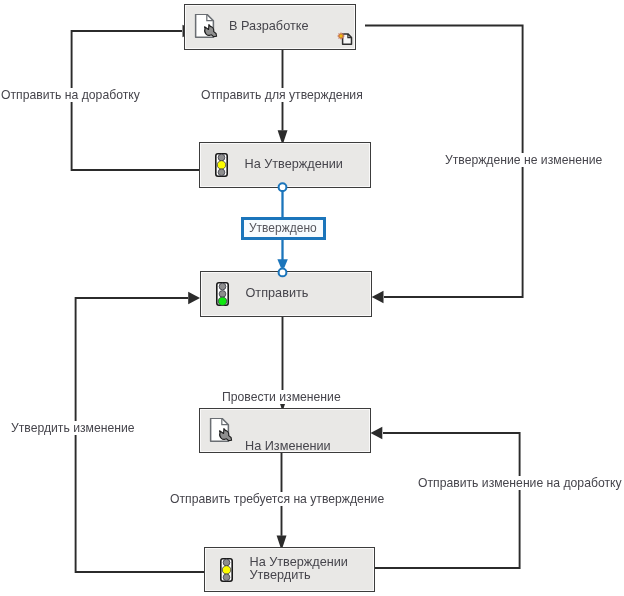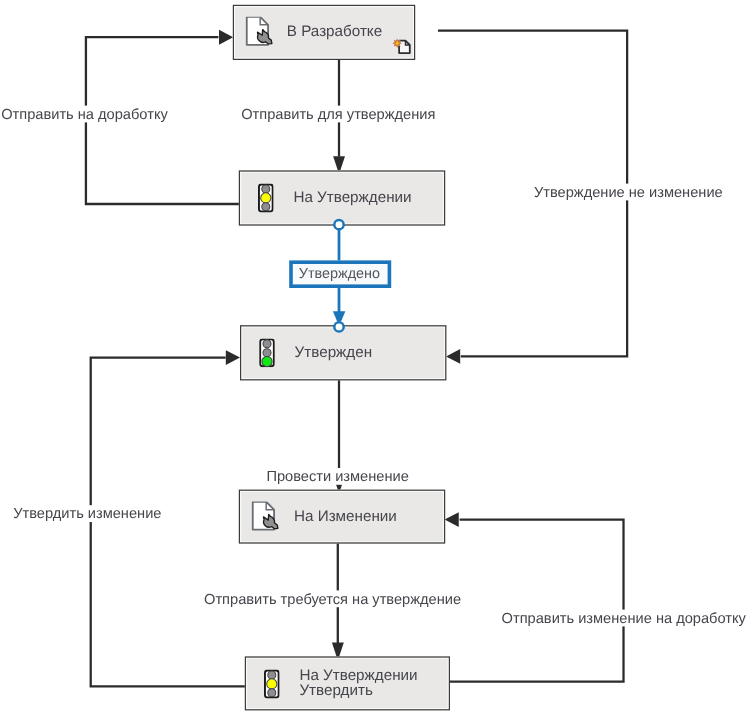--- a/index.html
+++ b/index.html
@@ -64,21 +64,21 @@
   <g>
     <path d="M374,568 L519.6,568 L519.6,433 L383,433" fill="none" stroke="#2b2b2b" stroke-width="1.9"></path>
     <path d="M382.3,426.8 L370.5,433 L382.3,439.2 Z" fill="#2b2b2b"></path>
   </g>
 
   <g>
     <line x1="282.5" y1="187" x2="282.5" y2="272" stroke="#1b75bb" stroke-width="2.3"></line>
   </g>
 </svg>
 
-<div class="node" id="node-in-development" style="left:194px;top:4px;width:152px;height:46px;">
+<div class="node" id="node-in-development" style="left:184px;top:4px;width:172px;height:46px;">
   <svg class="node-icon ic-doc" viewBox="0 0 24 26">
   <g transform="translate(0.4,-1.1) scale(1.07)">
   <path d="M1.15,1.15 H11.6 L17.75,7.3 V22.85 H1.15 Z" fill="#ffffff" stroke="#6a6e73" stroke-width="1.42" stroke-linejoin="round"></path>
   <path d="M11.6,1.35 V7.3 H17.55" fill="none" stroke="#6a6e73" stroke-width="1.15"></path>
   <g>
     <path d="M13.24,15.44 L13.55,10.96 L14.44,11.89 L14.81,12.56 A4.25,4.25 0 0 1 18.02,17.53 L20.23,19.19 L20.72,21.88 L18.01,22.15 L15.79,20.48 A4.25,4.25 0 0 1 10.0,14.9 L9.69,14.2 L9.51,12.93 Z" fill="#8f8f8f" stroke="#1d1d1d" stroke-width="1.05" stroke-linejoin="round"></path>
   </g>
   </g>
 </svg>
   <div class="node-text" style="left:44px;">В Разработке</div>
@@ -104,34 +104,34 @@
   <div class="node-text" style="left:44.5px;">На Утверждении</div>
 </div>
 
 <div class="node" id="node-approved" style="left:200px;top:271px;width:172px;height:46px;">
   <svg class="node-icon ic-tl" viewBox="0 0 13 24">
   <rect x="0.8" y="0.8" width="11.4" height="22.4" rx="2.1" fill="#ffffff" stroke="#1a1a1a" stroke-width="1.6"></rect>
   <circle cx="6.5" cy="4.5" r="3.35" fill="#8e8e8e" stroke="#40404a" stroke-width="0.85"></circle>
   <circle cx="6.5" cy="11.9" r="3.35" fill="#8e8e8e" stroke="#40404a" stroke-width="0.85"></circle>
   <circle cx="6.5" cy="19.3" r="4.25" fill="#10e810" stroke="#40404a" stroke-width="0.85"></circle>
 </svg>
-  <div class="node-text" style="left:44.5px;">Утвержден</div>
+  <div class="node-text" style="left:44.5px;">Отправить</div>
 </div>
 
 <div class="node" id="node-in-change" style="left:199px;top:408px;width:172px;height:45px;">
   <svg class="node-icon ic-doc" viewBox="0 0 24 26">
   <g transform="translate(0.4,-1.1) scale(1.07)">
   <path d="M1.15,1.15 H11.6 L17.75,7.3 V22.85 H1.15 Z" fill="#ffffff" stroke="#6a6e73" stroke-width="1.42" stroke-linejoin="round"></path>
   <path d="M11.6,1.35 V7.3 H17.55" fill="none" stroke="#6a6e73" stroke-width="1.15"></path>
   <g>
     <path d="M13.24,15.44 L13.55,10.96 L14.44,11.89 L14.81,12.56 A4.25,4.25 0 0 1 18.02,17.53 L20.23,19.19 L20.72,21.88 L18.01,22.15 L15.79,20.48 A4.25,4.25 0 0 1 10.0,14.9 L9.69,14.2 L9.51,12.93 Z" fill="#8f8f8f" stroke="#1d1d1d" stroke-width="1.05" stroke-linejoin="round"></path>
   </g>
   </g>
 </svg>
-  <div class="node-text" style="left:45px;">На Изменении</div>
+  <div class="node-text" style="left:45px;margin-top:16px;">На Изменении</div>
 </div>
 
 <div class="node" id="node-change-approval" style="left:204px;top:547px;width:171px;height:45px;">
   <svg class="node-icon ic-tl" viewBox="0 0 13 24">
   <rect x="0.8" y="0.8" width="11.4" height="22.4" rx="2.1" fill="#ffffff" stroke="#1a1a1a" stroke-width="1.6"></rect>
   <circle cx="6.5" cy="4.5" r="3.35" fill="#8e8e8e" stroke="#40404a" stroke-width="0.85"></circle>
   <circle cx="6.5" cy="11.9" r="4.25" fill="#fcfc00" stroke="#40404a" stroke-width="0.85"></circle>
   <circle cx="6.5" cy="19.3" r="3.35" fill="#8e8e8e" stroke="#40404a" stroke-width="0.85"></circle>
 </svg>
   <div class="node-text" style="left:44.5px;">
@@ -139,21 +139,21 @@
     <div>Утвердить</div>
   </div>
 </div>
 
 <div class="edge-label" style="left:198px;top:88px;text-align:right;">Отправить для утверждения</div>
 <div class="edge-label" style="left:-2px;top:88px;">Отправить на доработку</div>
 <div class="edge-label" style="left:442px;top:153px;">Утверждение не изменение</div>
 <div class="edge-label" style="left:219px;top:351px;margin-top:39px;">Провести изменение</div>
 <div class="edge-label" style="left:8px;top:421px;text-align:center;">Утвердить изменение</div>
 <div class="edge-label" style="left:167px;top:492px;">Отправить требуется на утверждение</div>
-<div class="edge-label" style="left:415px;top:508px;">Отправить изменение на доработку</div>
+<div class="edge-label" style="left:415px;top:476px;">Отправить изменение на доработку</div>
 <div class="edge-label sel" style="left:241px;top:217px;">Утверждено</div>
 
 <svg id="edges-top" viewBox="0 0 624 596">
   <g>
     <path d="M277.4,259.3 L287.8,259.3 L284.4,267.6 L280.8,267.6 Z" fill="#1b75bb"></path>
     <circle cx="282.5" cy="187.2" r="3.9" fill="#ffffff" stroke="#1b75bb" stroke-width="2.05"></circle>
     <circle cx="282.5" cy="272.4" r="3.9" fill="#ffffff" stroke="#1b75bb" stroke-width="2.05"></circle>
   </g>
 </svg>
 

